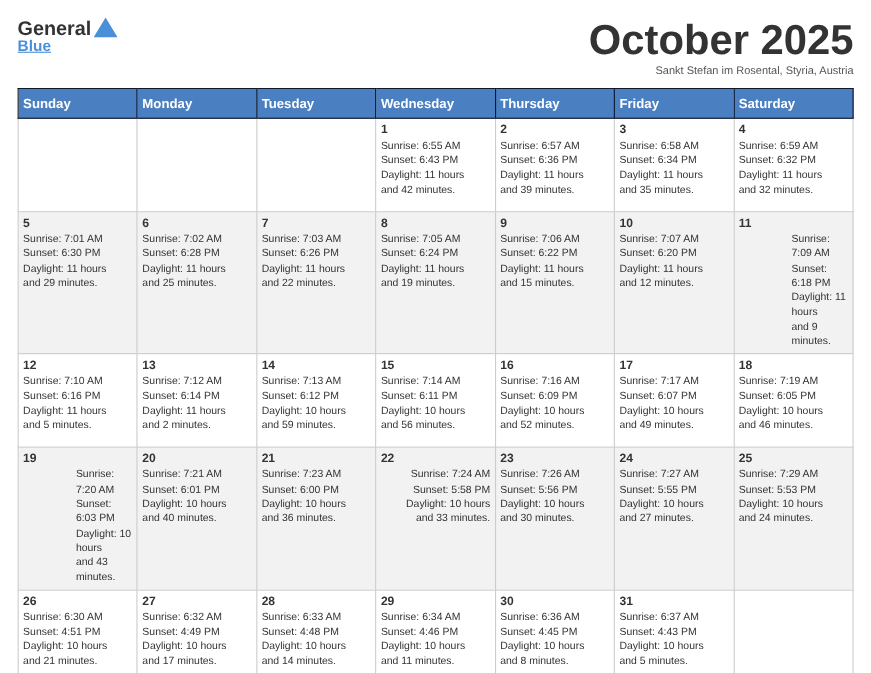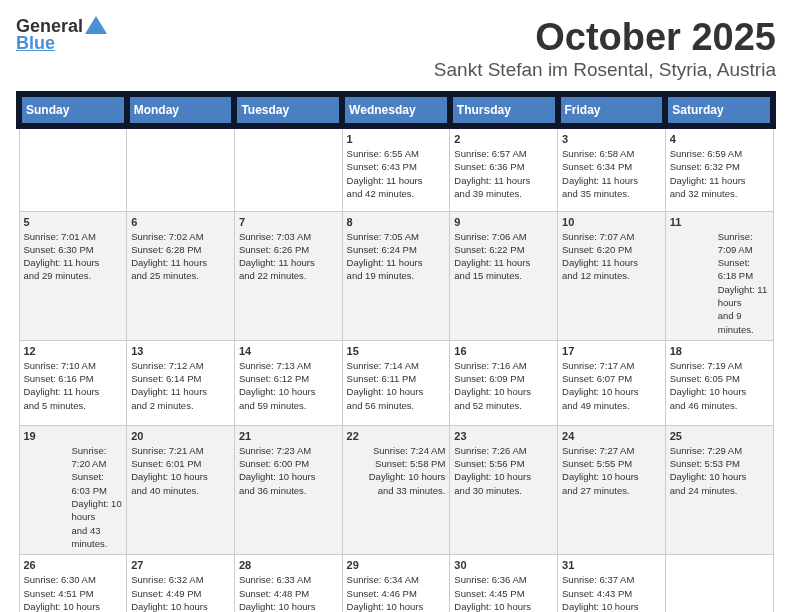--- a/index.html
+++ b/index.html
@@ -22,36 +22,36 @@
     }
     .title-block {
       text-align: right;
     }
     .month-title {
       font-size: 38px;
       font-weight: bold;
       color: #333;
     }
     .location-title {
-      font-size: 19px;
+      font-size: 10px;
       color: #555;
     }
     .calendar-table {
       width: 100%;
       border-collapse: collapse;
       table-layout: fixed;
     }
     .calendar-table th {
       background-color: #4a7fc1;
       color: #fff;
       font-size: 12px;
       font-weight: bold;
       padding: 6px 4px;
       text-align: left;
-      border: 6px solid #0f172a;
+      border: 1px solid #0f172a;
     }
     .calendar-table td {
       border: 1px solid #ccc;
       vertical-align: top;
       padding: 4px;
       font-size: 10px;
       color: #333;
       height: 85px;
     }
     .calendar-table tr:nth-child(even) td {
@@ -79,21 +79,21 @@
 
 <div class="header">
   <div class="logo">
     <div style="display:flex;flex-direction:column;align-items:flex-start;">
       <div style="display:flex;align-items:flex-start;">
         <span style="font-size:18px;font-weight:bold;color:#333;">General</span>
         <svg width="22" height="18" viewBox="0 0 22 18" style="margin-left:2px;">
           <polygon points="0,18 11,0 22,18" fill="#4a90d9"></polygon>
         </svg>
       </div>
-      <span style="font-size:18px;font-weight:bold;color:#4a90d9;margin-top:-4px;text-decoration:underline;">Blue</span>
+      <span style="font-size:14px;font-weight:bold;color:#4a90d9;margin-top:-4px;text-decoration:underline;">Blue</span>
     </div>
   </div>
   <div class="title-block">
     <div class="month-title">October 2025</div>
     <div class="location-title">Sankt Stefan im Rosental, Styria, Austria</div>
   </div>
 </div>
 
 <table class="calendar-table">
   <thead>

